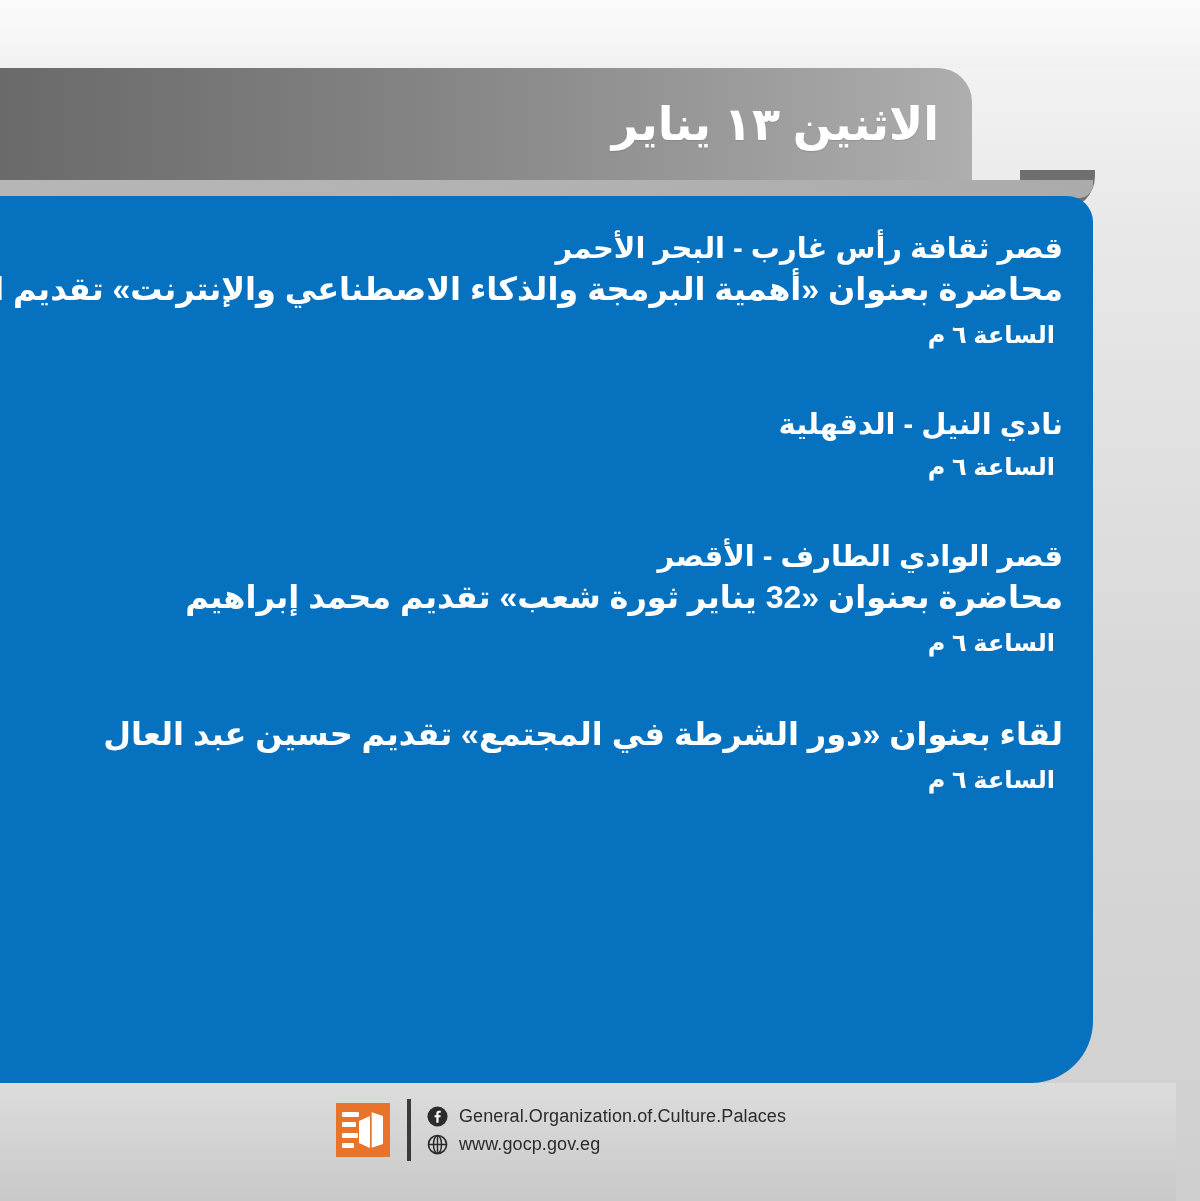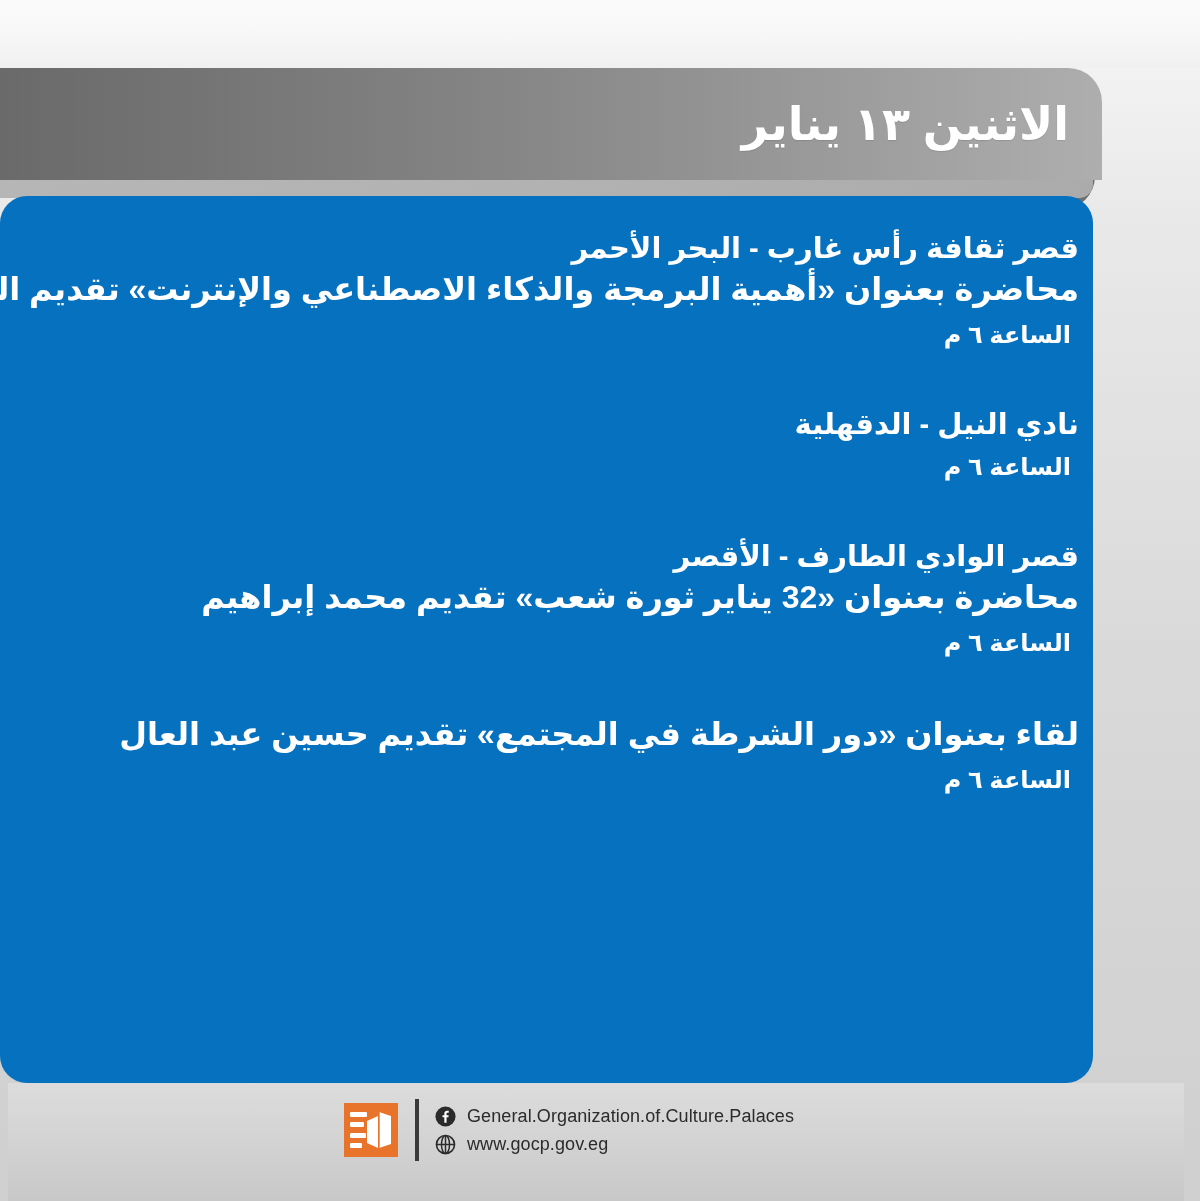--- a/index.html
+++ b/index.html
@@ -31,21 +31,21 @@
     width: 1200px;
     height: 68px;
     background: linear-gradient(180deg, #fbfbfb 0%, #f6f6f6 60%, #f0f0f0 100%);
   }
 
   
   .header-band {
     position: absolute;
     left: 0;
     top: 68px;
-    width: 1102px;
+    width: 972px;
     height: 112px;
     background: linear-gradient(90deg, #6a6a6a 0%, #747474 18%, #838383 42%, #949494 66%, #a3a3a3 86%, #aeaeae 100%);
     border-top-right-radius: 34px;
     box-sizing: border-box;
     display: flex;
     align-items: center;
     justify-content: flex-start;
     padding-right: 33px;
   }
   .header-date {
@@ -88,23 +88,22 @@
     position: absolute;
     left: 0;
     top: 196px;
     width: 1093px;
     height: 887px;
     background: #0571bf;
     border-top-right-radius: 26px;
     border-bottom-right-radius: 62px;
     z-index: 2;
     box-sizing: border-box;
-    padding: 34px 14px 0 33px;
+    padding: 34px 30px 0 33px;
     direction: rtl;
-    border-radius: 27px;
   }
 
   .events {
     display: block;
   }
 
   .event {
     margin-bottom: 56px;
     text-align: right;
     direction: rtl;
@@ -132,21 +131,21 @@
     font-size: 24px;
     font-weight: bold;
     line-height: 1.3;
     margin: 8px;
     white-space: nowrap;
   }
 
   
   .footer {
     position: absolute;
-    left: 8px;
+    left: 0;
     top: 1083px;
     width: 1176px;
     height: 118px;
     background: linear-gradient(180deg, #dcdcdc 0%, #d4d4d4 45%, #c8c8c8 100%);
     z-index: 3;
   }
 
   .footer-inner {
     position: absolute;
     left: 336px;

